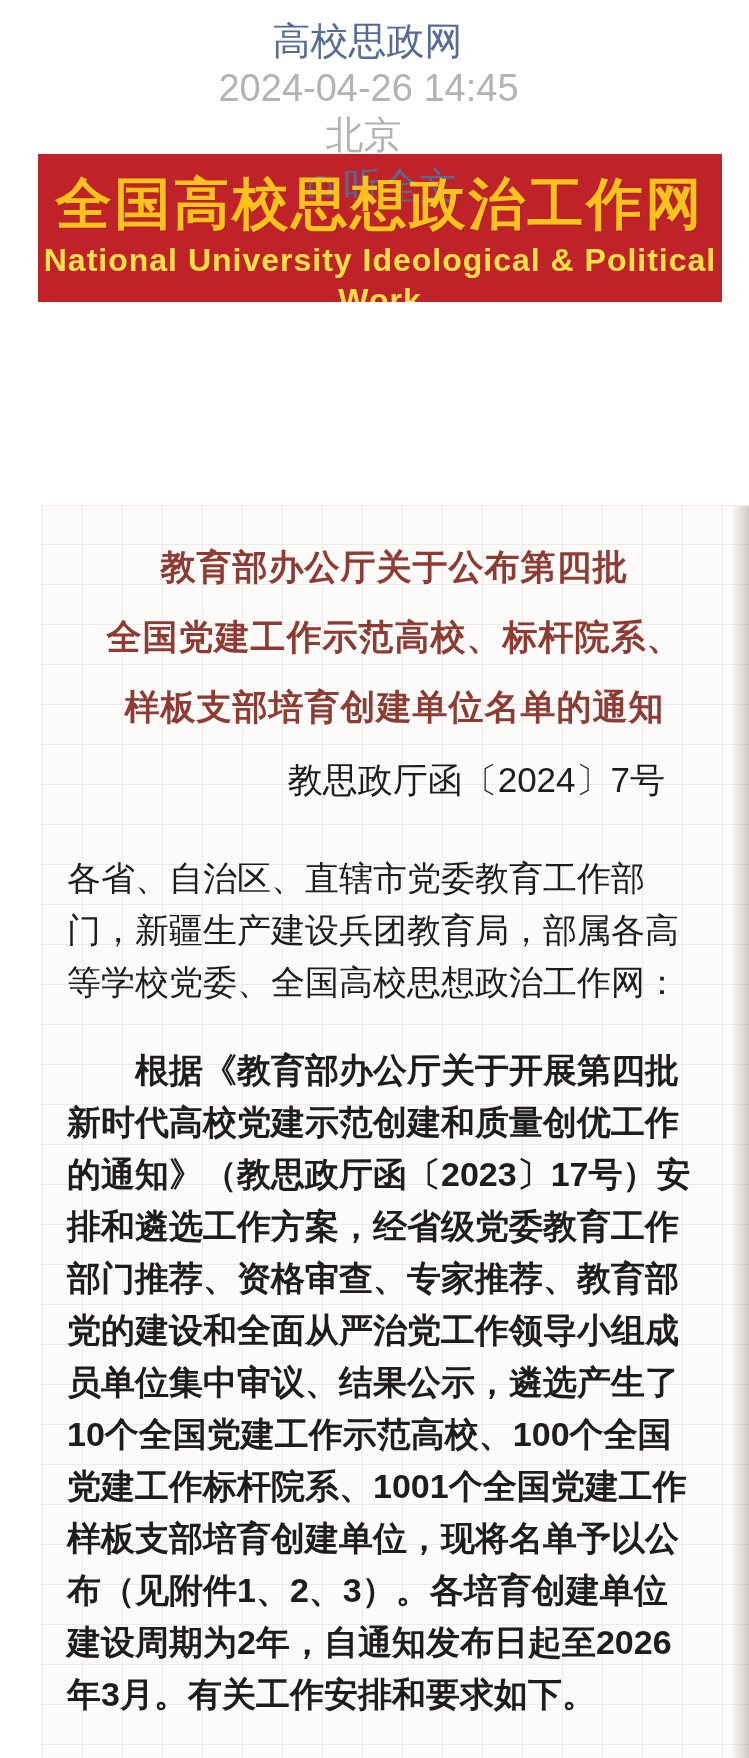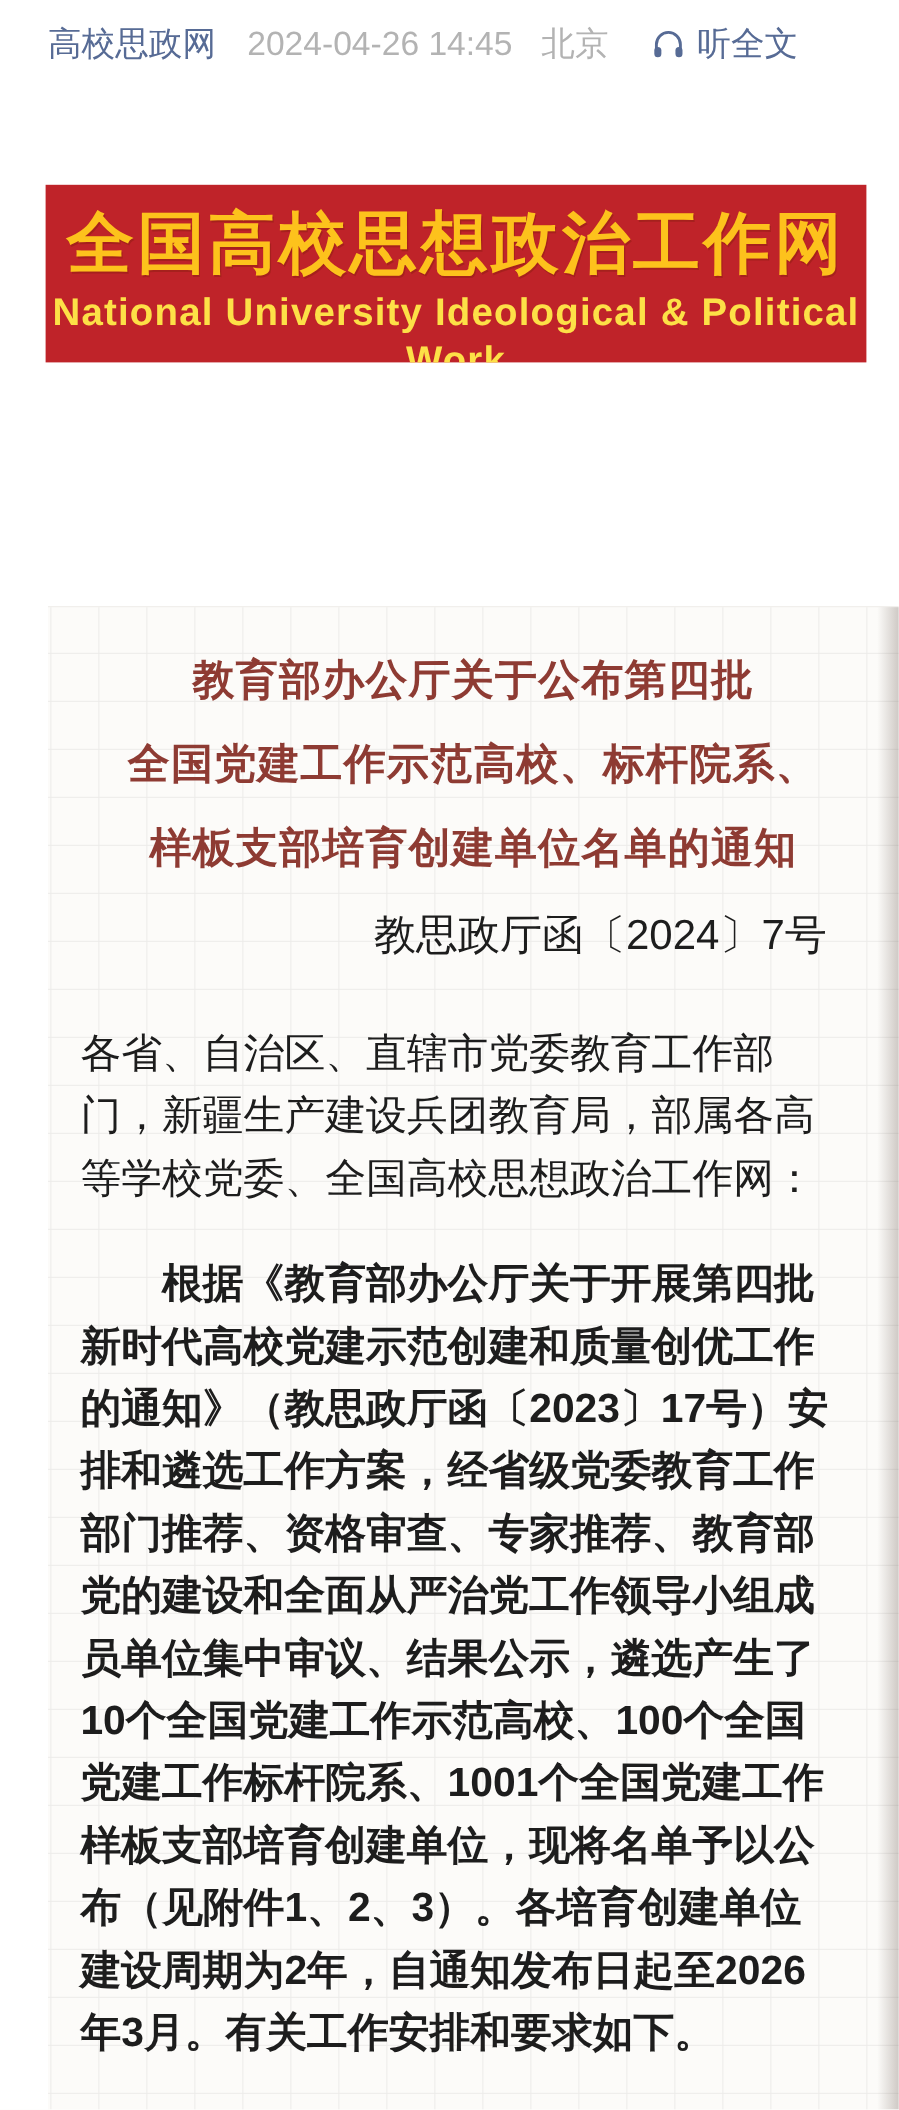--- a/index.html
+++ b/index.html
@@ -12,21 +12,21 @@
   }
   
   .top { padding: 10px 28px 0 40px; }
   .article-title {
     font-size: 43px; line-height: 65px; font-weight: 700;
     color: #171717; letter-spacing: 1px;
   }
   .meta-row {
     margin-top: 6px; height: 42px;
     display: flex; align-items: center;
-    font-size: 28px; white-space: nowrap;
+    font-size: 38px; white-space: nowrap; flex-direction: column;
   }
   .meta-source { color: #576b95; margin-right: 26px; cursor: pointer; }
   .meta-gray { color: #b3b3b3; }
   .meta-datetime { margin-right: 24px; }
   .meta-location { margin-right: 34px; }
   .listen-btn { display: flex; align-items: center; color: #576b95; cursor: pointer; }
   .listen-btn svg { margin-right: 8px; display: block; }
   
   .banner {
     margin: 96px 0 0 38px; width: 684px; height: 148px;
@@ -65,21 +65,21 @@
   }
   .doc-title {
     text-align: center;
     font-size: 35px; line-height: 70px; font-weight: 700;
     color: #8e3b33; letter-spacing: 1px;
   }
   .doc-number {
     margin-top: 12px;
     font-size: 35px; line-height: 52px;
     color: #1d1d1d;
-    text-align: right; padding-right: 60px;
+    text-align: right; padding-right: 84px;
   }
   .doc-para {
     font-size: 34px; line-height: 52px;
     color: #1d1d1d;
     padding: 0 27px 0 27px;
     width: 679px; 
     letter-spacing: 0;
   }
   .para-salutation { margin-top: 46px; }
   .para-body { margin-top: 36px; text-indent: 2em; font-weight: bold; }

